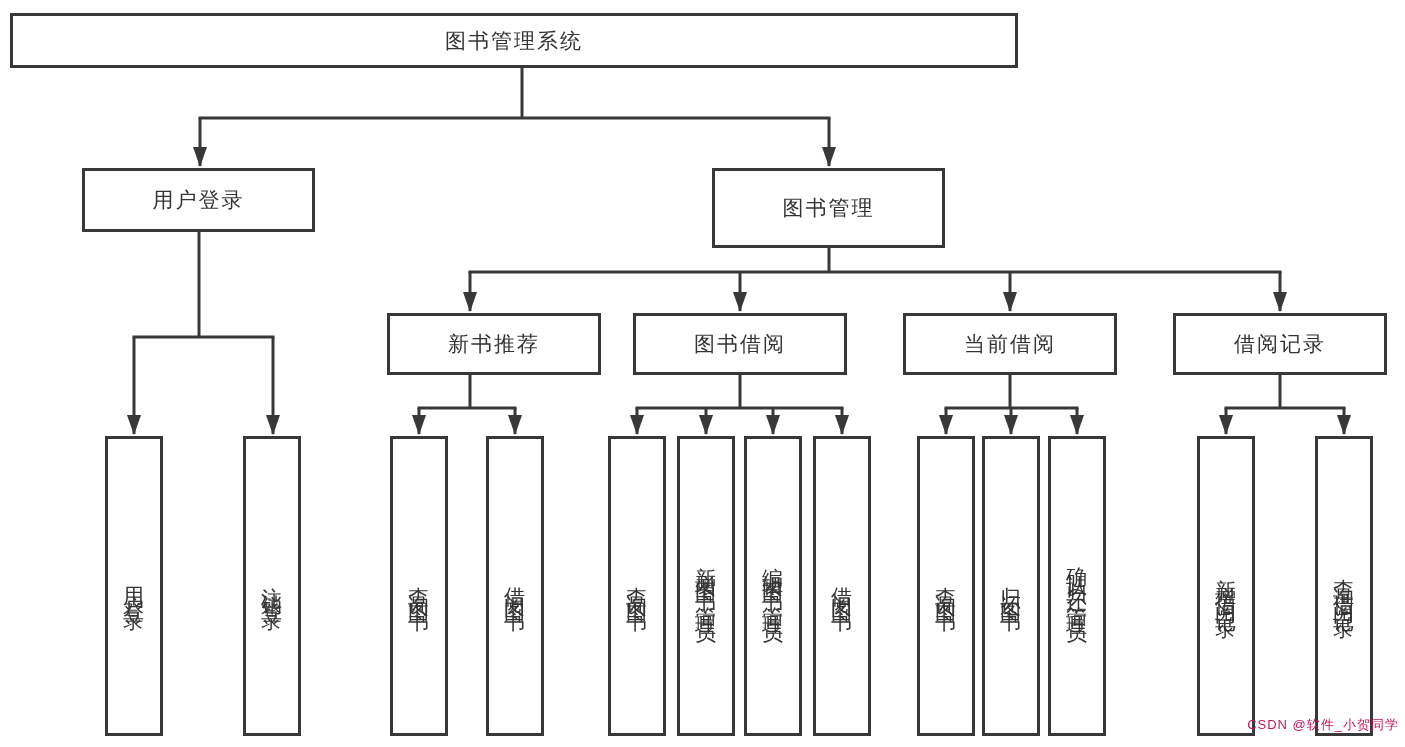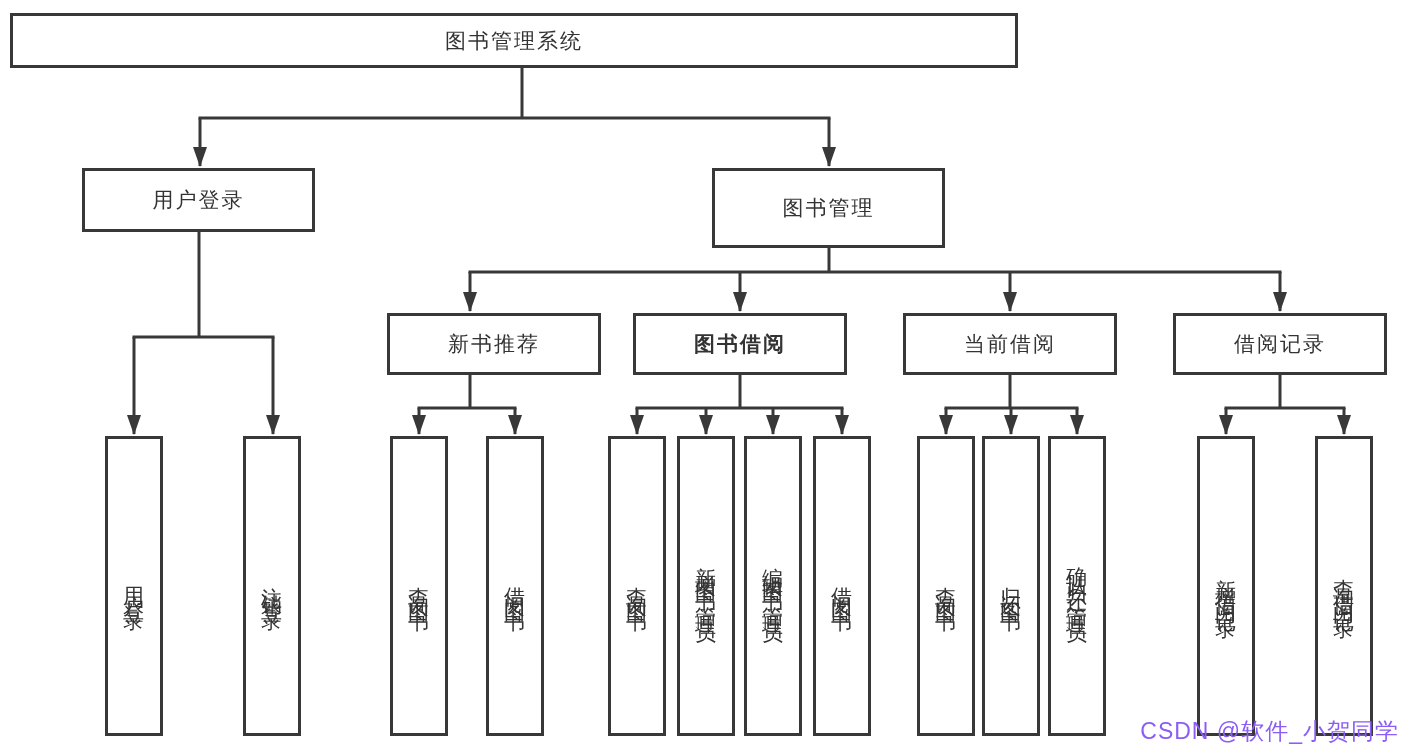--- a/index.html
+++ b/index.html
@@ -29,21 +29,21 @@
     justify-content: center;
     color: #333333;
     z-index: 1;
   }
   .node.h { font-size: 21px; letter-spacing: 2px; }
   .node.root  { left: 10px;  top: 13px;  width: 1008px; height: 55px; }
   .node.lvl2a { left: 82px;  top: 168px; width: 233px;  height: 64px; }
   .node.lvl2b { left: 712px; top: 168px; width: 233px;  height: 80px; }
   .node.lvl3  { top: 313px;  width: 214px; height: 62px; }
   .node.l3-0 { left: 363px; margin-left: 24px; }
-  .node.l3-1 { left: 633px; font-weight: bold; }
+  .node.l3-1 { left: 633px; }
   .node.l3-2 { left: 903px; }
   .node.l3-3 { left: 1173px; }
   .node.leaf {
     top: 436px;
     width: 58px;
     height: 300px;
     writing-mode: vertical-rl;
     text-orientation: mixed;
     font-size: 21px;
     letter-spacing: 8px;
@@ -59,22 +59,22 @@
   .leaf-7  { left: 813px; }
   .leaf-8  { left: 917px; }
   .leaf-9  { left: 982px; }
   .leaf-10 { left: 1048px; }
   .leaf-11 { left: 1197px; }
   .leaf-12 { left: 1315px; }
   #watermark {
     position: absolute;
     right: 6px;
     top: 716px;
-    font-size: 23px;
-    color: #8b5cf6;
+    font-size: 13px;
+    color: #be185d;
     letter-spacing: 1px;
     z-index: 2;
     white-space: nowrap;
   }
 </style>
 </head>
 <body>
 
 <div id="canvas">
 

